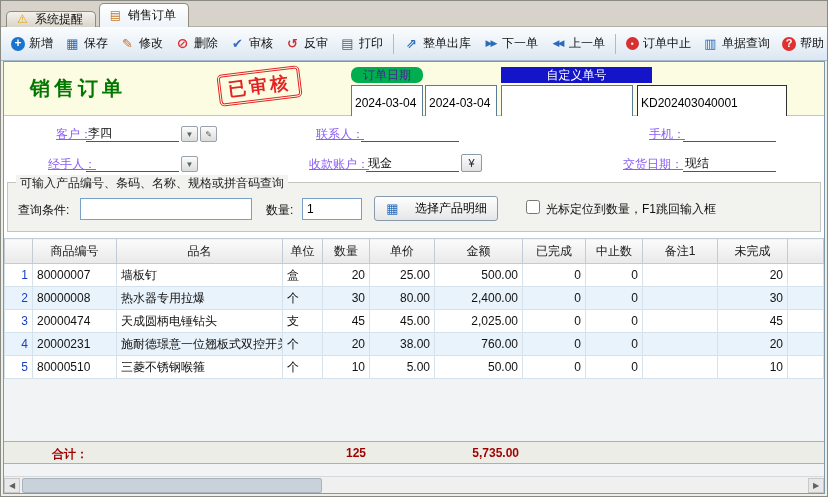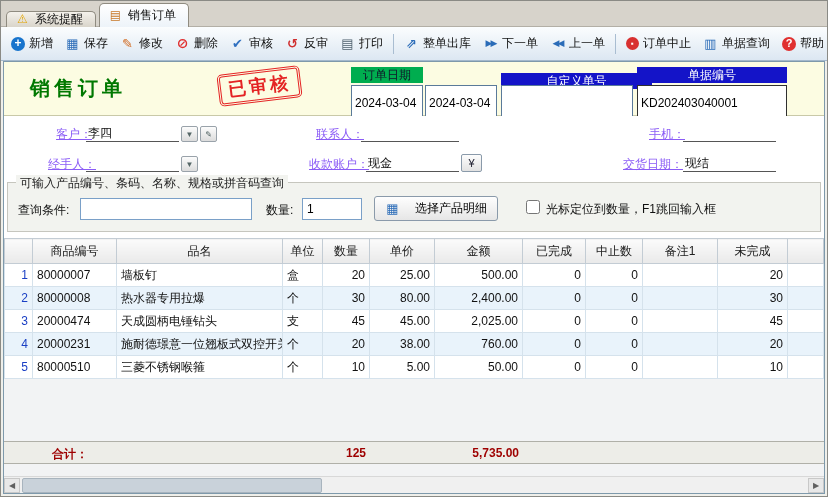--- a/index.html
+++ b/index.html
@@ -49,21 +49,21 @@
   
   .main{position:absolute;left:2px;right:2px;top:60px;bottom:2px;border:1px solid #7E99AB;background:#fff;}
   
   .hdr{position:absolute;left:0;top:0;width:100%;height:54px;background:#FCFCE2;border-bottom:1px solid #C9C9A8;}
   .hdr-title{position:absolute;left:26px;top:13px;font-size:20px;font-weight:bold;letter-spacing:4px;
     color:var(--title_green,#007800);font-family:"Liberation Serif","DejaVu Serif",serif;}
   .stamp{position:absolute;left:214px;top:8px;color:var(--stamp_red,#E42424);font-size:18px;font-weight:bold;
     letter-spacing:3px;padding:1px 7px;border:3px double var(--stamp_red,#E42424);border-radius:5px;
     transform:rotate(-7deg);font-family:"Liberation Serif","DejaVu Serif",serif;}
   .hlabel{position:absolute;top:5px;height:16px;line-height:16px;font-size:12px;text-align:center;}
-  .hl-green{background:var(--label_green,#00AD4F);color:#0f172a;}
+  .hl-green{background:var(--label_green,#00AD4F);color:#4c1d95;border-radius:7px;}
   .hl-blue{background:var(--label_blue,#1414C8);color:#fff;}
   .hinput{position:absolute;top:23px;height:36px;background:#fff;border:1px solid #5A7A9A;
     font-size:12px;padding:0 3px;font-family:Liberation Sans, sans-serif;}
   
   .formp{position:absolute;left:0;top:54px;width:100%;height:66px;background:#fff;}
   .flabel{position:absolute;height:16px;line-height:16px;font-size:12px;color:#8b5cf6;text-decoration:underline;}
   .fval{position:absolute;height:17px;line-height:16px;border-bottom:1px solid #555;padding:0 2px;font-size:12px;}
   .sbtn{position:absolute;width:17px;height:16px;background:linear-gradient(#FCFCFC,#DCDCDC);
     border:1px solid #99A2AA;border-radius:2px;font-size:8px;color:#566;display:flex;
     align-items:center;justify-content:center;padding:0;}
@@ -180,22 +180,21 @@
   </div>
 
   <div class="main">
 
     <div class="hdr">
       <div class="hdr-title">销售订单</div>
       <div class="stamp">已审核</div>
 
       <div class="hlabel hl-green" style="left:347px;width:72px;">订单日期</div>
       <div class="hlabel hl-green" style="left:421px;width:72px;margin-top:40px;">交货日期</div>
-      <div class="hlabel hl-blue" style="left:497px;width:151px;margin-top:6px;">自定义单号</div>
-      <div class="hlabel hl-blue" style="left:633px;width:150px;">单据编号</div>
+      <div class="hlabel hl-blue" style="left:497px;width:151px;">自定义单号</div>
 
       <input class="hinput" style="left: 347px; width: 72px;" value="2024-03-04">
       <input class="hinput" style="left: 421px; width: 72px;" value="2024-03-04">
       <input class="hinput" style="left: 497px; width: 132px;" value="">
       <input class="hinput" style="left: 633px; width: 150px; border-color: rgb(48, 48, 48);" value="KD202403040001">
     </div>
 
     <div class="formp">
       <span class="flabel" style="left:52px;top:10px;">客户：</span>
       <div class="fval" style="left:82px;top:9px;width:93px;">李四</div>

